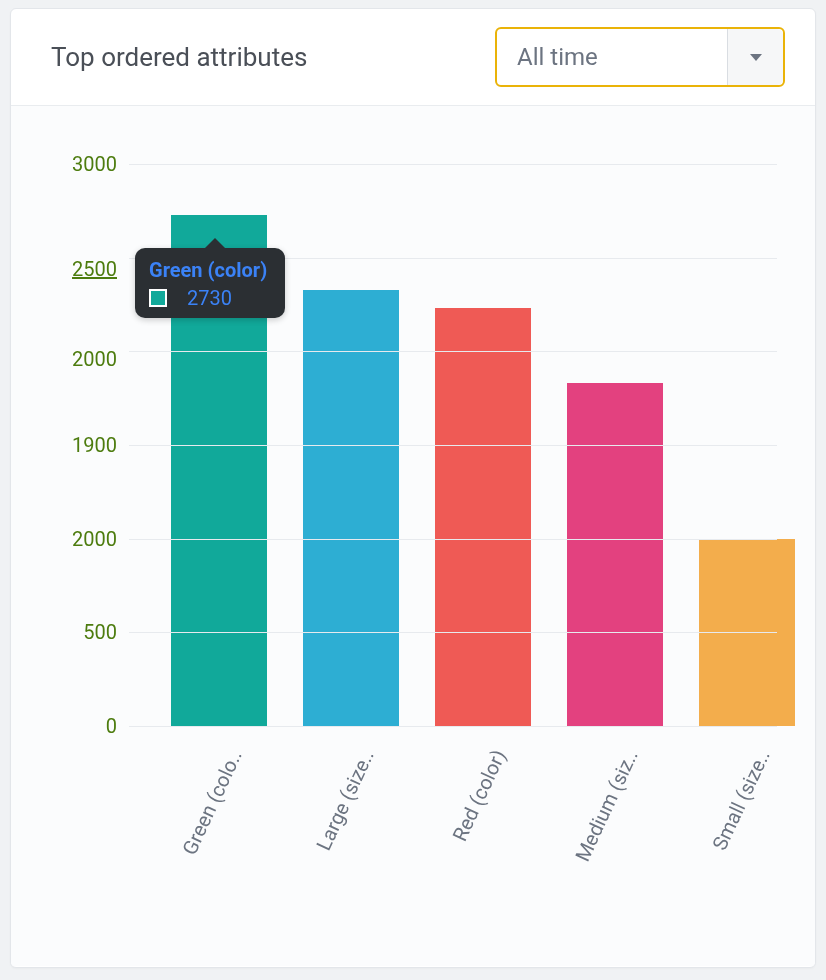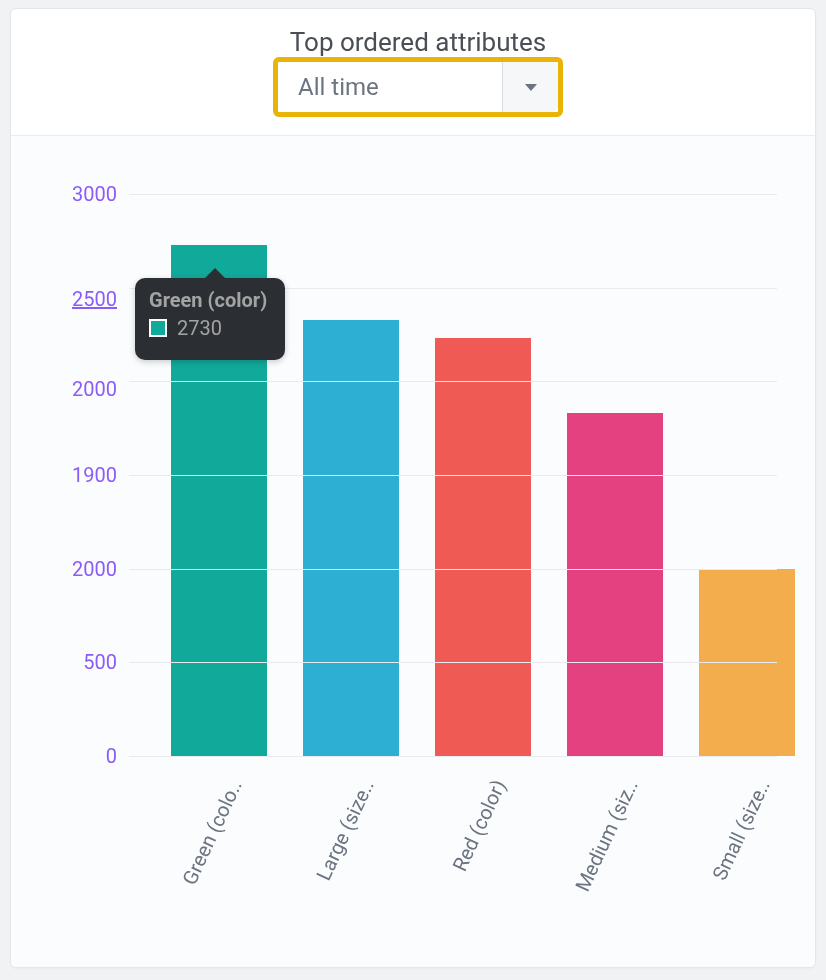--- a/index.html
+++ b/index.html
@@ -19,31 +19,30 @@
     border-radius: 6px;
     box-shadow: 0 1px 2px rgba(0,0,0,0.03);
     overflow: hidden;
   }
   .widget-header {
     display: flex;
     align-items: center;
     justify-content: space-between;
     padding: 18px 30px 18px 40px;
     border-bottom: 1px solid #e9ecef;
-    flex-direction: column;
   }
   .widget-title {
     font-size: 26px;
     font-weight: 400;
     color: #4a4f57;
   }
   .period-select {
     position: relative;
     width: 290px; height: 60px;
-    border: 5px solid #eab308;
+    border: 2px solid #eab308;
     border-radius: 6px;
     display: flex;
     align-items: center;
     background: #fff;
     cursor: pointer;
   }
   .period-value {
     flex: 1;
     padding: 0 20px;
     font-size: 24px;
@@ -85,21 +84,21 @@
     position: absolute;
     left: 0; right: 0;
     height: 0;
     border-top: 1px solid #e7eaee;
   }
   .y-label {
     position: absolute;
     right: calc(100% + 12px);
     transform: translateY(-50%);
     font-size: 20px;
-    color: #8b5cf6;
+    color: #4d7c0f;
     white-space: nowrap;
   }
   .bars {
     position: absolute;
     left: 0; right: 0; bottom: 0; top: 0;
   }
   .bar {
     position: absolute;
     bottom: 0;
     width: 96px;
@@ -116,42 +115,42 @@
     top: 0;
     transform-origin: top left;
     transform: rotate(-65deg) translate(-100%, 0);
     font-size: 20px;
     color: #6c7481;
     white-space: nowrap;
   }
   .tooltip {
     position: absolute;
     background: #2b2f33;
-    color: #a3a3a3;
+    color: #3b82f6;
     border-radius: 10px;
-    padding: 10px 14px 20px 14px;
+    padding: 10px 14px 8px 14px;
     min-width: 150px;
     box-shadow: 0 2px 6px rgba(0,0,0,0.2);
   }
   .tooltip .tip-arrow {
     position: absolute;
     top: -10px; left: 70px;
     width: 0; height: 0;
     border-left: 10px solid transparent;
     border-right: 10px solid transparent;
     border-bottom: 10px solid #2b2f33;
   }
   .tooltip .tip-title {
     font-size: 20px;
     font-weight: 700;
     margin-bottom: 4px;
     white-space: nowrap;
   }
   .tooltip .tip-row {
-    display: flex; align-items: center; gap: 10px;
+    display: flex; align-items: center; gap: 20px;
     font-size: 20px;
   }
   .tooltip .swatch {
     width: 18px; height: 18px;
     border: 2px solid #fff;
     box-sizing: border-box;
   }
 </style>
 </head>
 <body>

